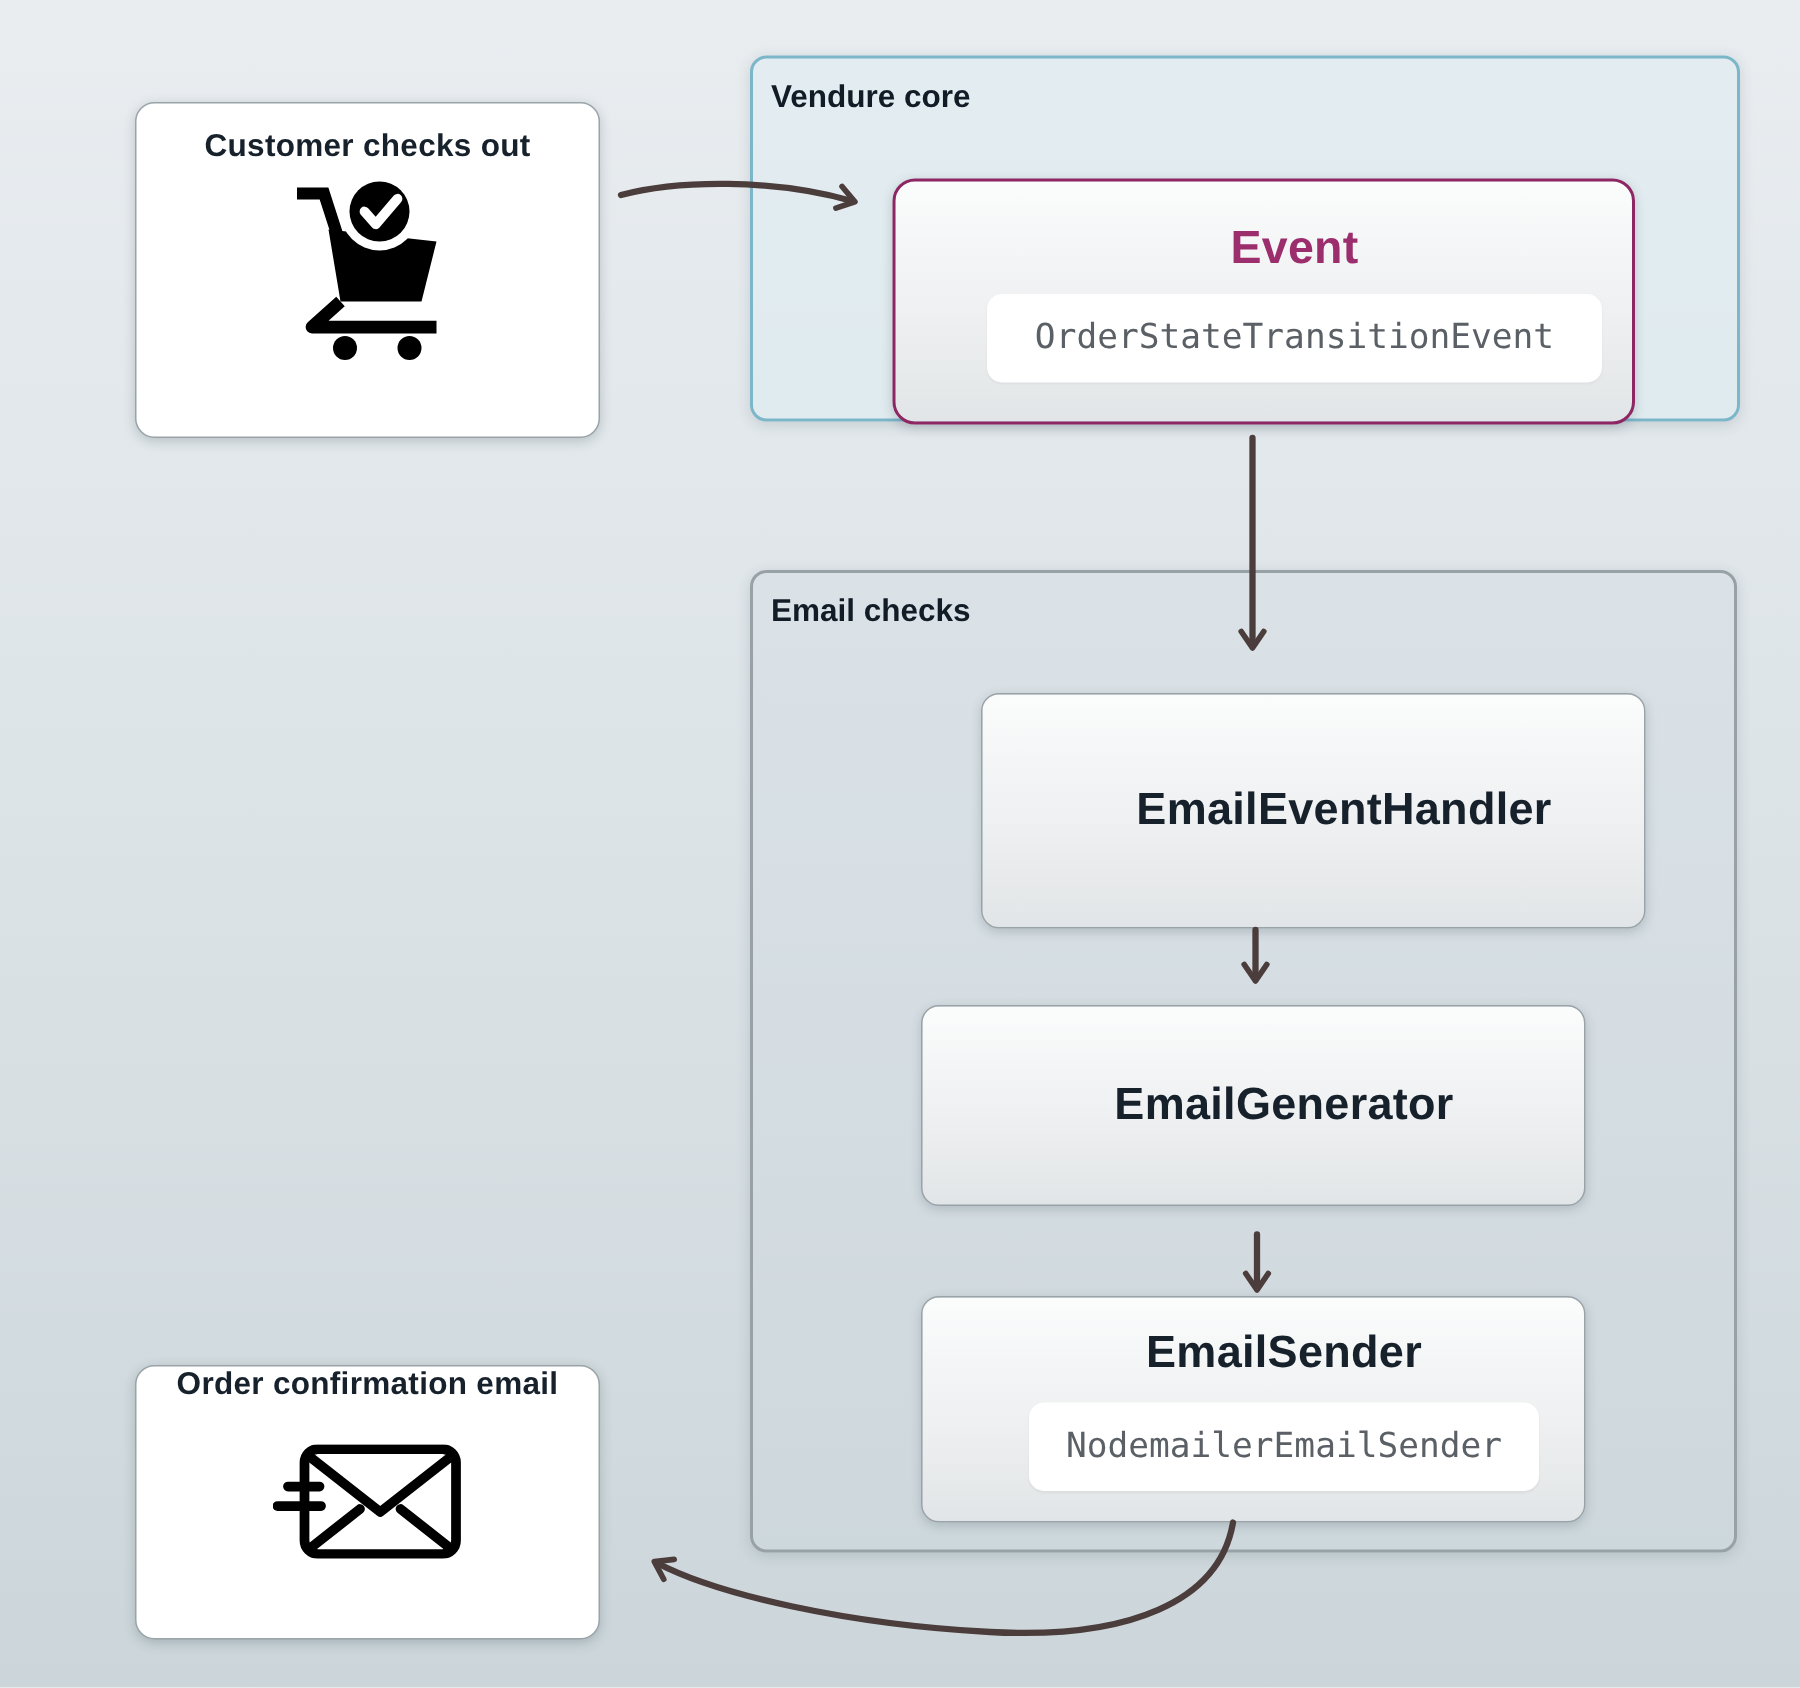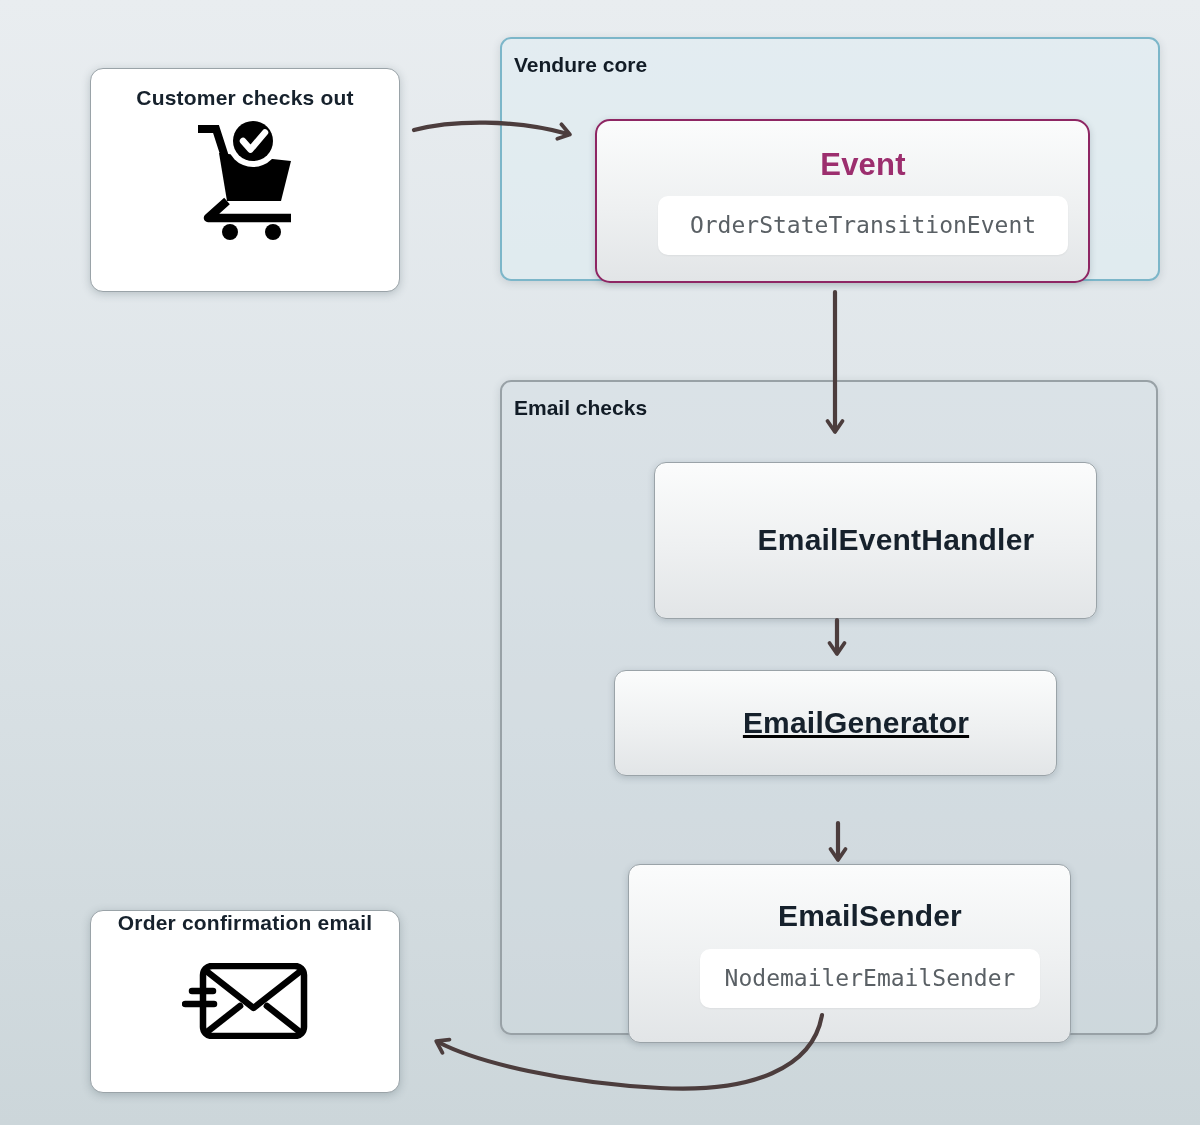--- a/index.html
+++ b/index.html
@@ -69,22 +69,22 @@
   .node-title-event{font-size:31px;color:var(--accent);}
   .pill{
     background:#ffffff;border-radius:10px;
     font-family:"DejaVu Sans Mono","Liberation Mono",monospace;
     font-size:23px;color:var(--code-text);
     padding:15px 25px;white-space:nowrap;line-height:1.25;
     box-shadow:0 1px 2px rgba(0,0,0,.05);
   }
   .pill-event{padding:15px 32px;}
   .node-b1{left:112px;top:80px;width:443px;height:157px;margin-left:40px;}
-  .node-b2{left:112px;top:288px;width:443px;height:106px;text-decoration:underline;}
-  .node-b3{left:126px;top:482px;width:443px;height:179px;}
+  .node-b2{left:112px;top:288px;width:443px;height:134px;}
+  .node-b3{left:112px;top:482px;width:443px;height:151px;}
   
   .arrows{
     position:absolute;left:0;top:0;width:1200px;height:1125px;
     color:var(--arrow);pointer-events:none;z-index:10;
   }
   .arrows path.flow{fill:none;stroke:currentColor;stroke-width:4.2px;stroke-linecap:round;}
   .icon-cart{width:100px;height:122px;}
   .icon-envelope{width:126px;height:76px;margin-top:2px;}
 </style>
 </head>

